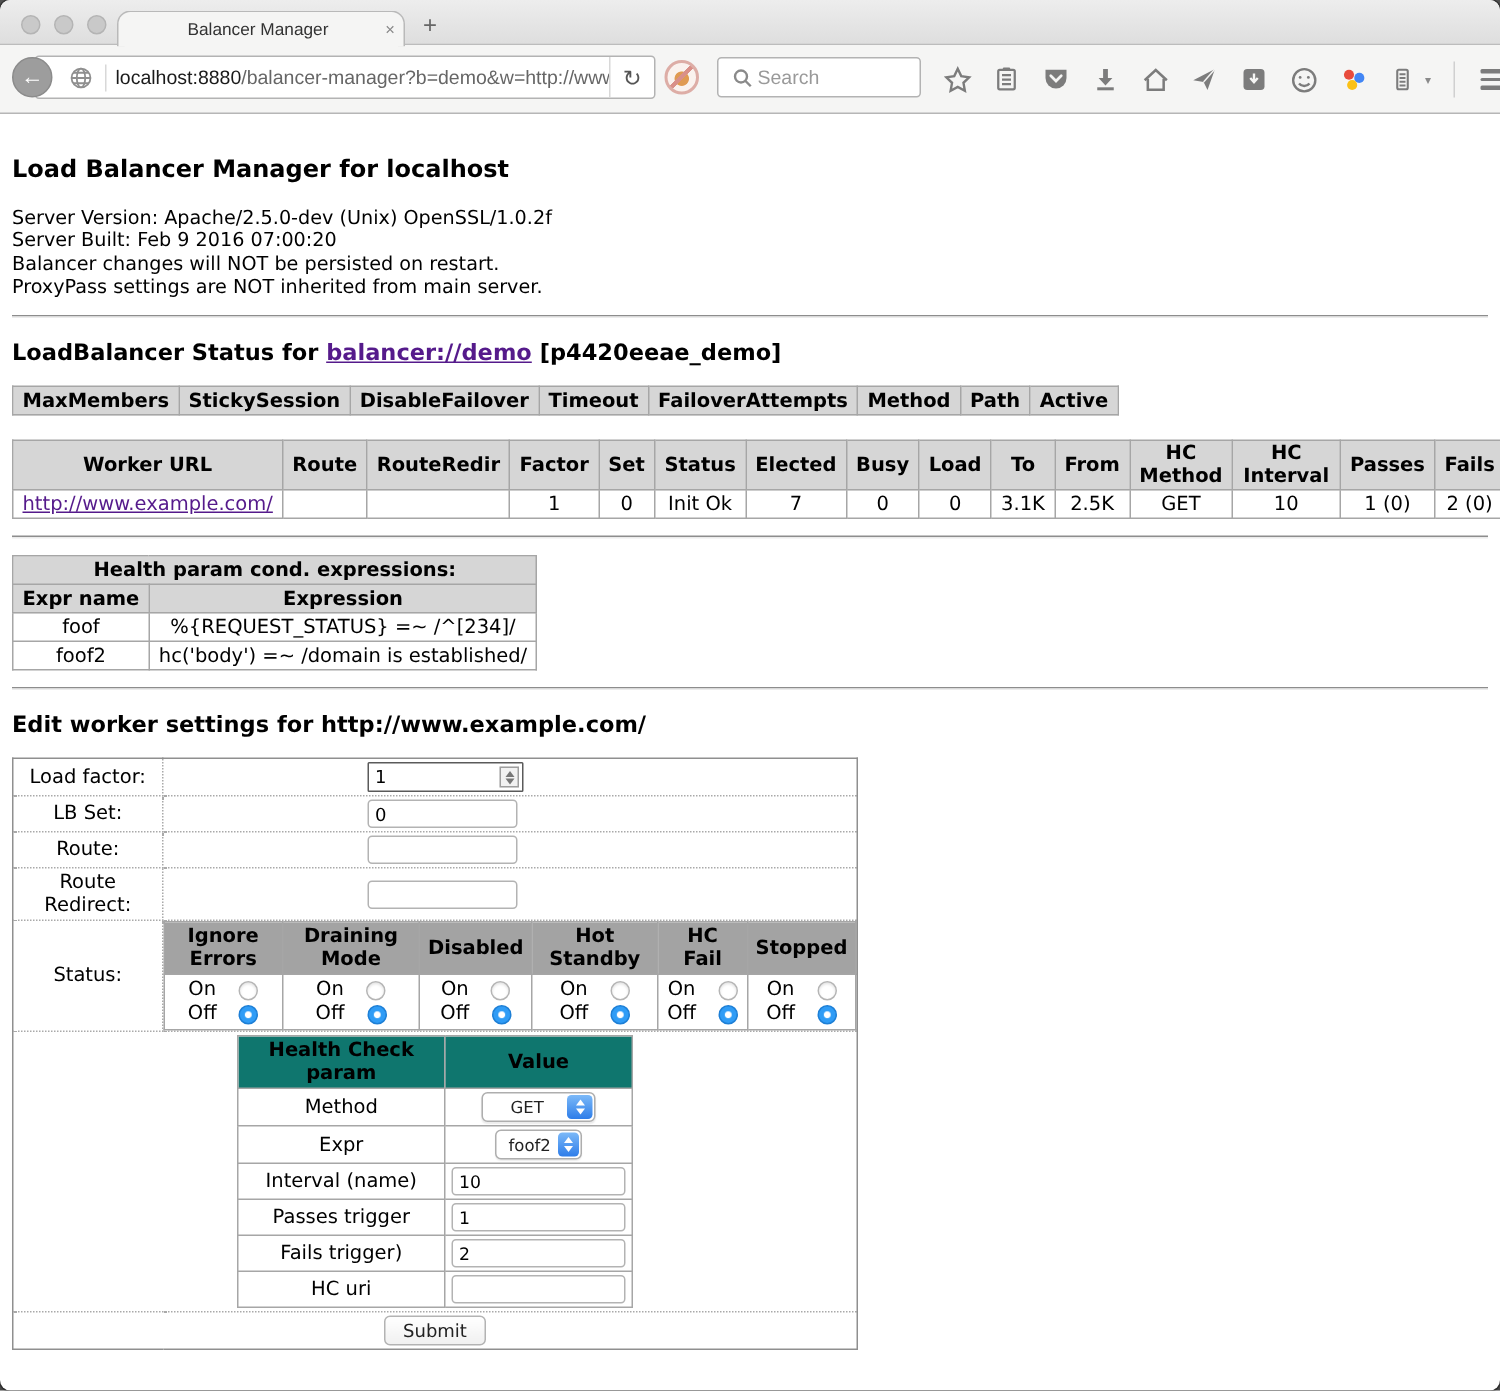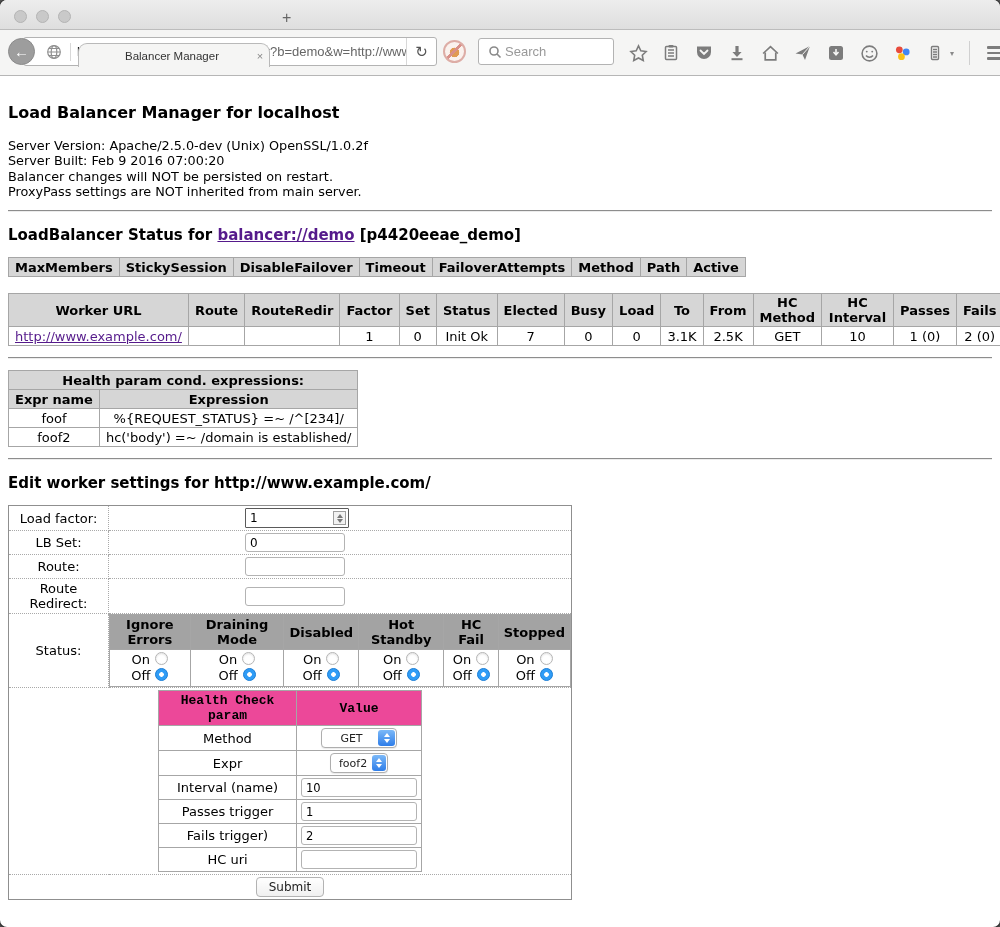--- a/index.html
+++ b/index.html
@@ -9,21 +9,21 @@
     border-radius: 7px; overflow: hidden; position: relative;
     box-shadow: 0 0 0 1px rgba(0,0,0,.35), 0 10px 30px rgba(0,0,0,.4);
   }
   
   .titlebar { height: 30px; background: linear-gradient(#ededed, #dedede); border-bottom: 1px solid #bcbcbc; position: relative; }
   .traffic { position: absolute; top: 10px; left: 14px; display: flex; gap: 9px; }
   .light { width: 13px; height: 13px; border-radius: 50%; background: #c9c9c9; border: 1px solid #b4b4b4; }
   .tab {
     position: absolute; left: 78px; top: 7px; width: 192px; height: 24px;
     background: #f5f5f4; border: 1px solid #b9b9b9; border-bottom: none;
-    border-radius: 9px 9px 0 0; display: flex; align-items: center; z-index: 2; margin-top: 36px;
+    border-radius: 9px 9px 0 0; display: flex; align-items: center; z-index: 2;
   }
   .tab-title { flex: 1; text-align: center; font-size: 11.5px; color: #333; padding-left: 14px; }
   .tab-close { width: 18px; font-size: 11px; color: #888; text-align: center; cursor: default; }
   .newtab-btn { position: absolute; left: 282px; top: 10px; font-size: 16px; color: #666; line-height: 16px; }
   
   .navbar { height: 46px; background: #f5f5f4; border-bottom: 1px solid #b6b6b6; position: relative; }
   .back-btn { position: absolute; left: 8px; top: 42px; width: 27px; height: 27px; border-radius: 50%;
     background: #9d9d9d; border: 1px solid #8b8b8b; color: #fff; font-size: 15px; font-weight: bold;
     display: flex; align-items: center; justify-content: center; z-index: 3; }
   .back-btn { top: 8px; }
@@ -76,26 +76,26 @@
   td.flabel { width: 100px; text-align: center; font-size: 13px; }
   .finput { width: 100px; height: 19px; border: 1px solid #b3b3b3; border-radius: 3px; font-size: 12px; padding: 0 4px; margin-left: 134px; font-family: "DejaVu Sans", sans-serif; }
   .numwrap { position: relative; display: inline-block; margin-left: 134px; }
   .numwrap input { width: 104px; height: 20px; border: 1px solid #5a5a5a; border-radius: 1px; font-size: 12px; padding: 0 16px 0 4px; font-family: "DejaVu Sans", sans-serif; }
   .spinbox { position: absolute; right: 3px; top: 3px; width: 13px; height: 14px; border: 1px solid #9e9e9e; background: #f2f2f2; display: flex; flex-direction: column; align-items: center; justify-content: center; gap: 1px; }
   .spin-up { width: 0; height: 0; border-left: 3px solid transparent; border-right: 3px solid transparent; border-bottom: 4px solid #777; }
   .spin-dn { width: 0; height: 0; border-left: 3px solid transparent; border-right: 3px solid transparent; border-top: 4px solid #777; }
   table.status-tbl { border-collapse: collapse; width: 100%; font-size: 13px; }
   table.status-tbl th, table.status-tbl td { border: 1px solid #a6a6a6; padding: 2px 5px; text-align: center; }
   table.status-tbl th { background: #a3a3a3; }
-  .radio-line { display: flex; justify-content: center; gap: 5px; line-height: 16px; }
+  .radio-line { display: flex; align-items: center; justify-content: center; gap: 15px; line-height: 16px; }
   .radio { width: 13px; height: 13px; border-radius: 50%; background: #fff; border: 1px solid #b5b5b5; box-shadow: inset 0 1px 2px rgba(0,0,0,.12); display: inline-block; }
   .radio.checked { background: radial-gradient(circle, #ffffff 0 2px, #2f9cf6 2.6px); border: 1px solid #1d7fd6; box-shadow: none; }
   table.hc-tbl { border-collapse: collapse; width: 264px; margin: 0 auto; font-size: 13px; }
   table.hc-tbl th, table.hc-tbl td { border: 1px solid #a6a6a6; padding: 2px 4px; text-align: center; }
-  table.hc-tbl th { background: #ec4899; font-family: Liberation Mono, monospace; }
+  table.hc-tbl th { background: #0f766e; }
   .hc-param { width: 140px; }
   .hcinput { width: 116px; height: 19px; border: 1px solid #b3b3b3; border-radius: 3px; font-size: 11.5px; padding: 0 4px; font-family: "DejaVu Sans", sans-serif; text-align: left; }
   .macsel { display: inline-flex; align-items: center; height: 20px; border: 1px solid #aeaeae; border-radius: 4px; background: #fff; box-shadow: 0 1px 1px rgba(0,0,0,.08); vertical-align: middle; }
   .macsel .sel-label { flex: 1; font-size: 11px; color: #222; text-align: center; padding: 0 4px 0 8px; }
   .sel-cap { width: 17px; height: 16px; margin: 1px; border-radius: 3px; background: linear-gradient(#7cb9f8, #2e7de9); display: flex; flex-direction: column; align-items: center; justify-content: center; gap: 2px; }
   .chev-up { width: 0; height: 0; border-left: 3.5px solid transparent; border-right: 3.5px solid transparent; border-bottom: 4px solid #fff; }
   .chev-dn { width: 0; height: 0; border-left: 3.5px solid transparent; border-right: 3.5px solid transparent; border-top: 4px solid #fff; }
   .sel-wide { width: 76px; } .sel-narrow { width: 58px; }
   .submit-cell { text-align: center; padding: 3px; }
   .submit-btn { font-size: 12px; padding: 2px 12px; border: 1px solid #b3b3b3; border-radius: 4px; background: linear-gradient(#ffffff, #f0f0f0); color: #222; font-family: "DejaVu Sans", sans-serif; }

